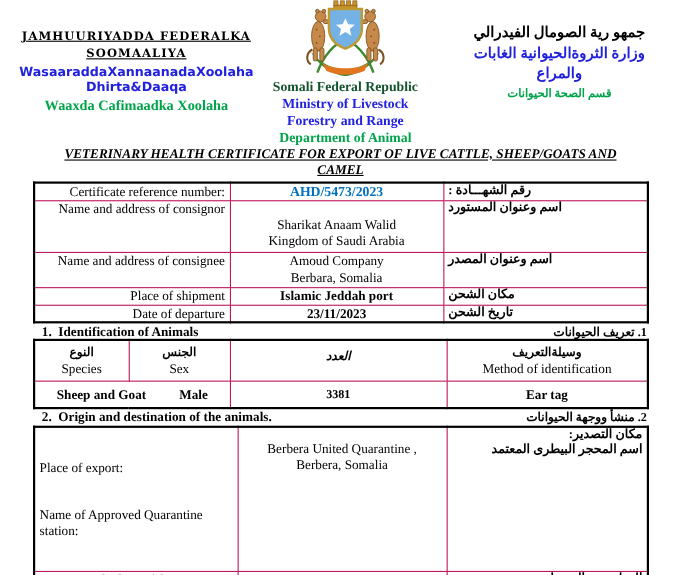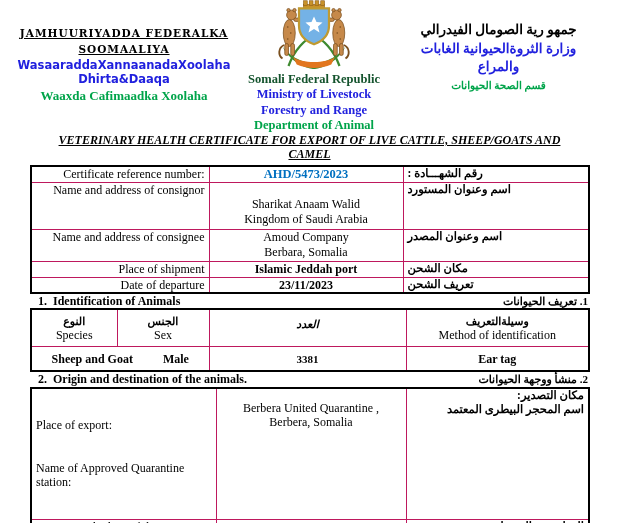--- a/index.html
+++ b/index.html
@@ -11,21 +11,21 @@
   .h-left{position:absolute;left:8px;top:26px;width:232px;text-align:center;}
   .h-left .deco{font-family:"DejaVu Serif",serif;font-weight:bold;font-size:10.5px;letter-spacing:1px;text-decoration:underline;line-height:1.5;}
   .h-left .blue{font-family:"DejaVu Sans",sans-serif;font-weight:bold;font-size:11.5px;color:#2121DE;line-height:1.3;}
   .h-left .green{font-weight:bold;font-size:13px;color:#00A44A;line-height:1.4;}
   .h-center{position:absolute;left:238px;top:0;width:152px;text-align:center;}
   .h-center .emblem{display:block;margin:0 auto;}
   .h-center .l{font-weight:bold;font-size:12.5px;line-height:1.22;}
   .h-center .black{color:#14532d;}
   .h-center .blue{color:#2121DE;}
   .h-center .green{color:#00A44A;}
-  .h-right{position:absolute;right:18px;top:20px;width:205px;text-align:center;direction:rtl;}
+  .h-right{position:absolute;right:8px;top:20px;width:205px;text-align:center;direction:rtl;}
   .h-right .l1{font-weight:bold;font-size:13.5px;color:#000;line-height:1.5;}
   .h-right .l2{font-weight:bold;font-size:13.5px;color:#2121DE;line-height:1.35;}
   .h-right .l4{font-weight:bold;font-size:10.5px;color:#00A44A;line-height:1.8;}
 
   
   .title{max-width:520px;margin:2px auto 3px auto;text-align:center;font-weight:bold;font-style:italic;font-size:12px;line-height:1.2;text-decoration:underline;}
 
   
   table{border-collapse:collapse;margin-left:30px;width:558px;table-layout:fixed;border:2px solid #000;}
   td{border:1px solid #be185d;padding:0 4px;vertical-align:top;font-size:12px;line-height:1.2;overflow:hidden;}
@@ -154,21 +154,21 @@
       <td class="ar ar-left">اسم وعنوان المصدر</td>
     </tr>
     <tr style="height:14px">
       <td class="lbl">Place of shipment</td>
       <td class="val b">Islamic Jeddah port</td>
       <td class="ar ar-left">مكان الشحن</td>
     </tr>
     <tr style="height:14px">
       <td class="lbl">Date of departure</td>
       <td class="val b">23/11/2023</td>
-      <td class="ar ar-left">تعريف الشحن</td>
+      <td class="ar ar-left">تاريخ الشحن</td>
     </tr>
   </tbody>
     </table>
 
   <div class="sec">
     <span class="en">1.  Identification of Animals</span>
     <span class="arr">1. تعريف الحيوانات</span>
   </div>
 
   <table>

